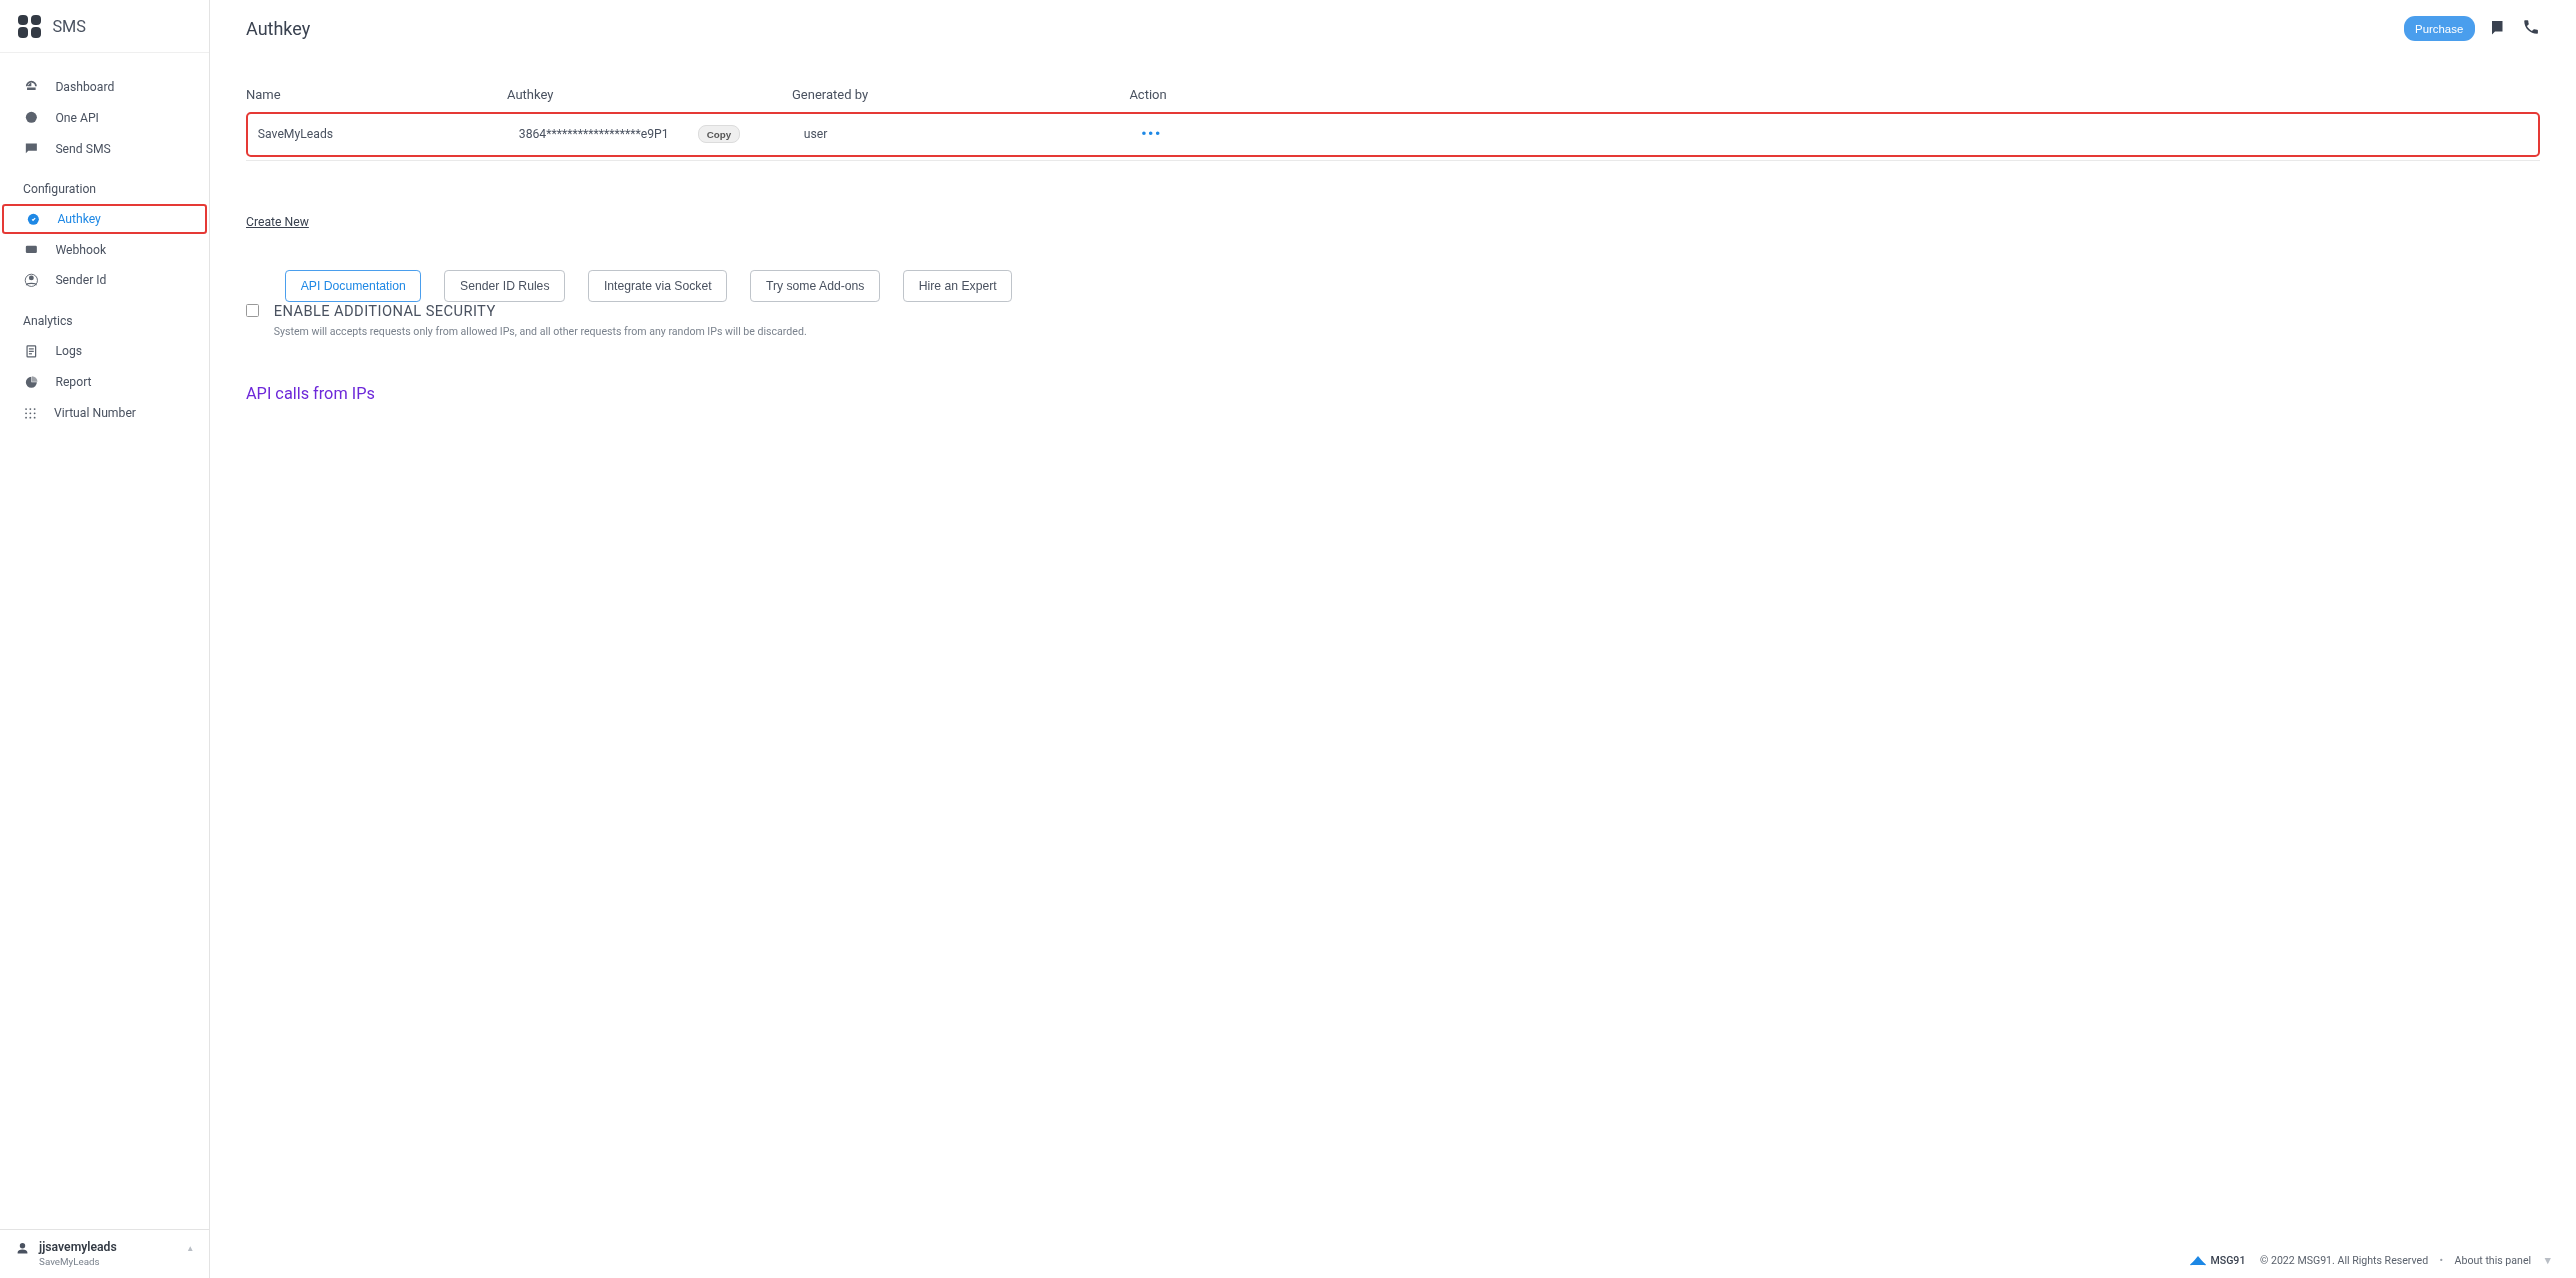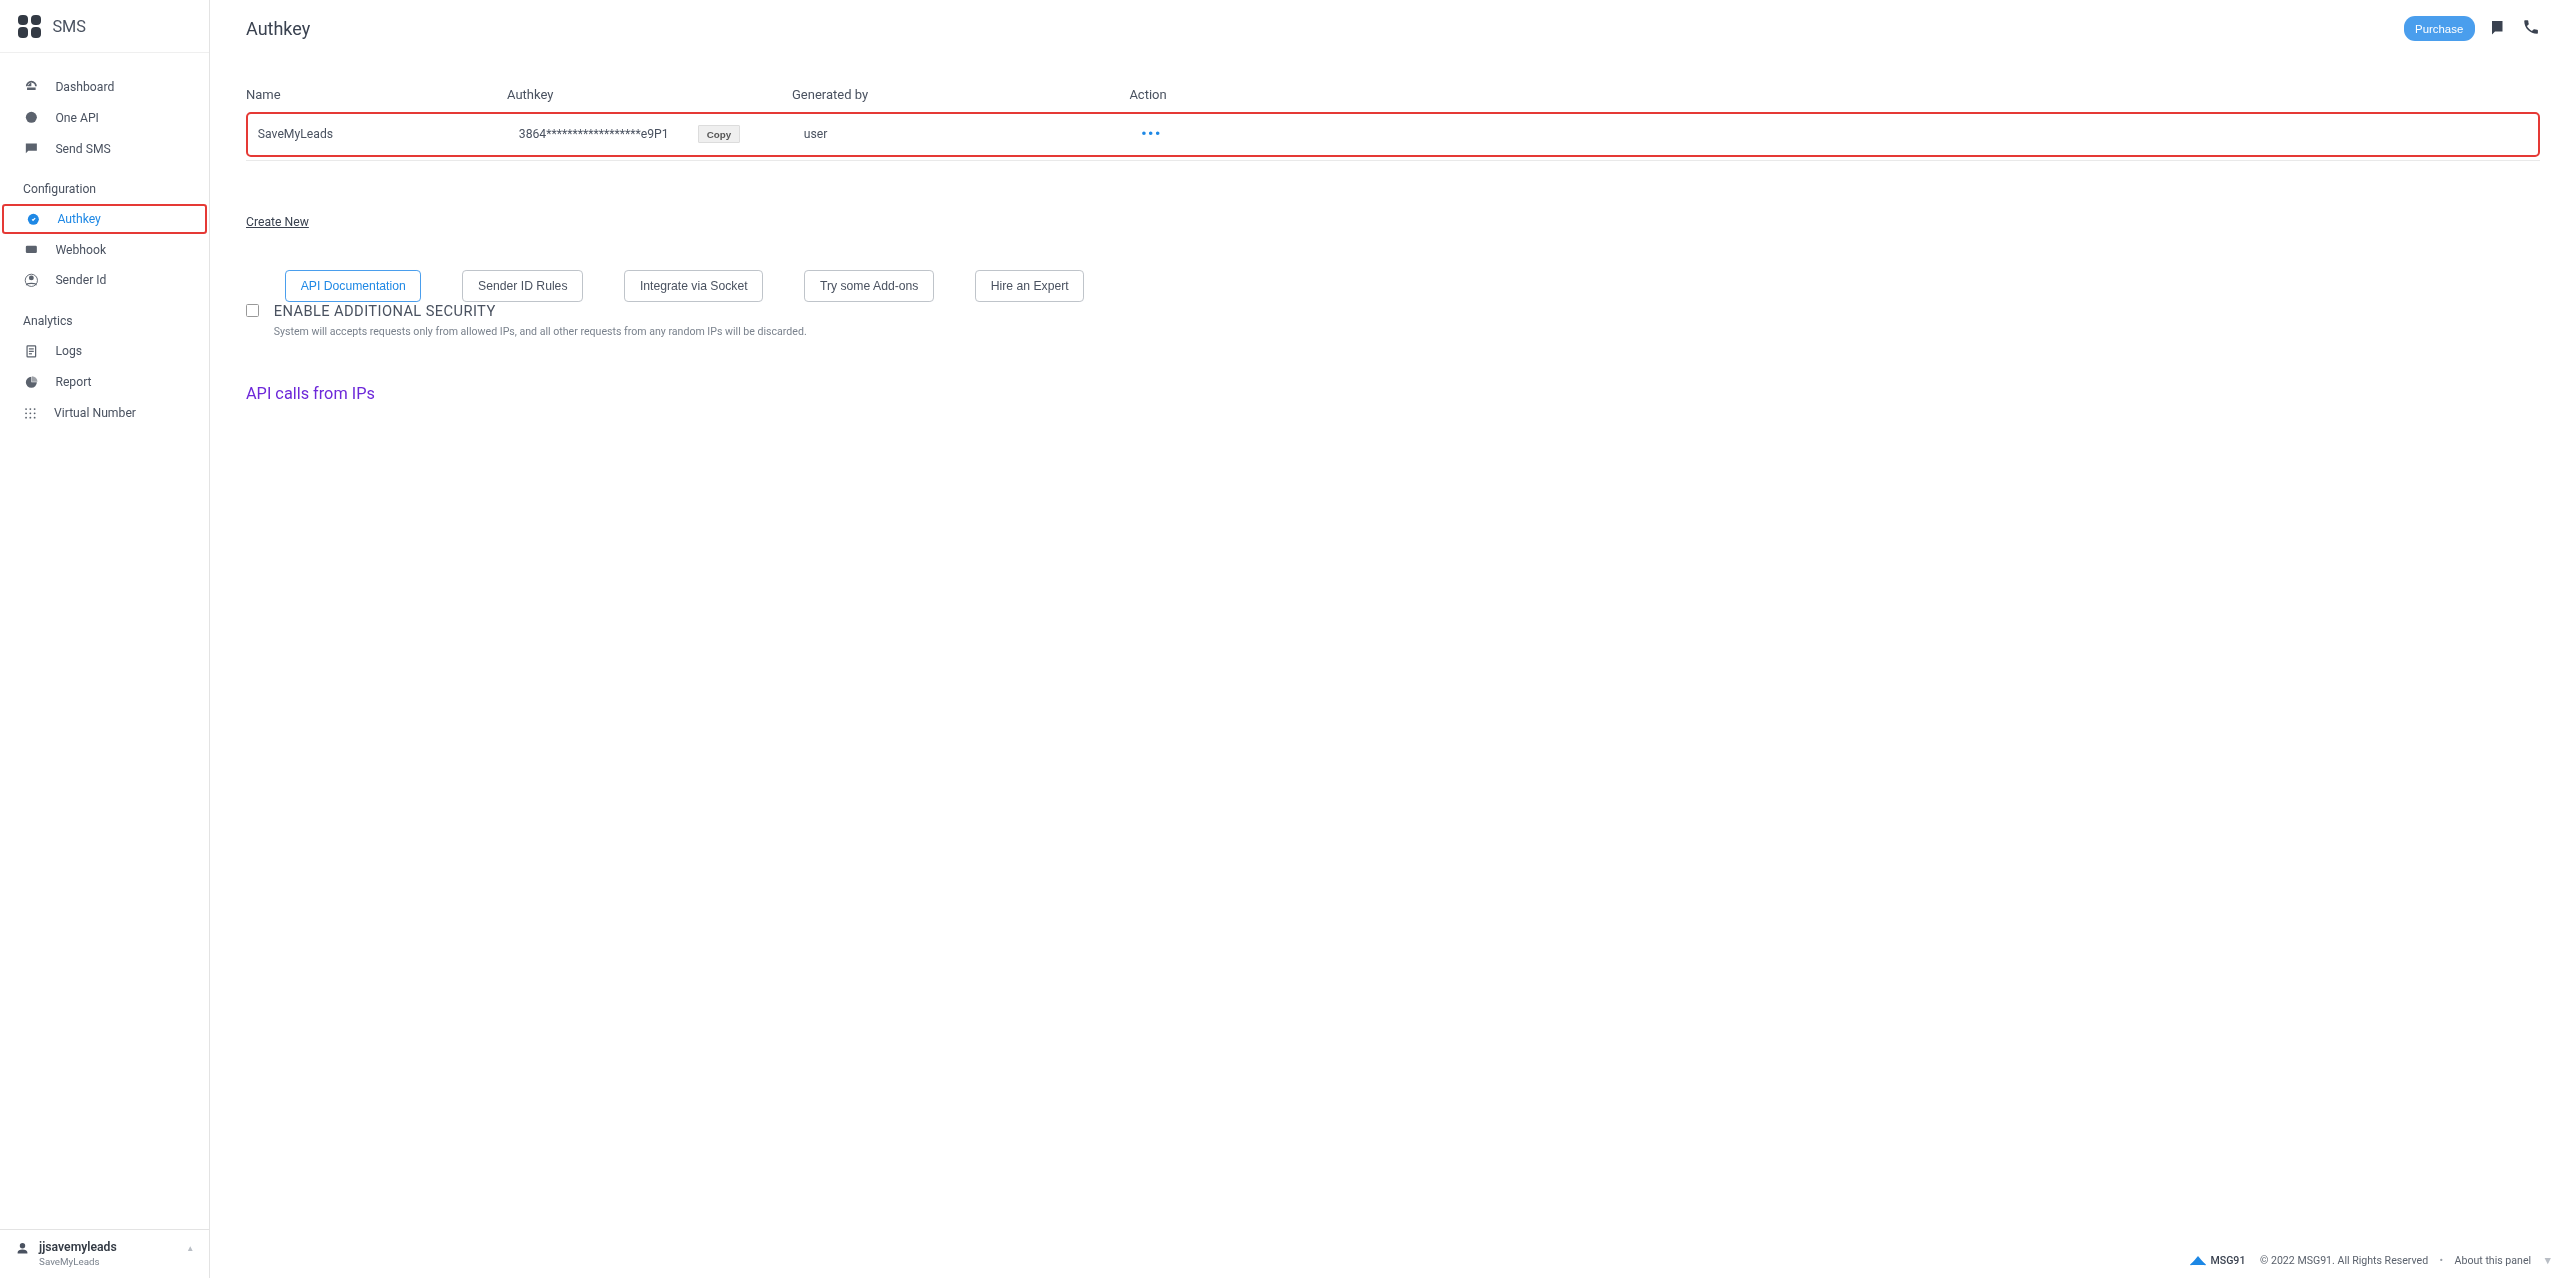--- a/index.html
+++ b/index.html
@@ -185,21 +185,21 @@
       grid-template-columns: 261px 285px 326px 1fr;
       padding: 11.4px 9.8px;
       align-items: center;
       color: #4a5260;
       font-size: 12.2px;
     }
     .table-row .authkey-cell { display:flex; align-items:center; gap: 29px; }
     .copy-btn {
       background: #efefef;
       border: 0.8px solid #dcdcdc;
-      border-radius: 1px;
+      border-radius: 8px;
       padding: 2.4px 8.1px;
       font-size: 9.8px;
       cursor: pointer;
       color: #555;
       font-weight: 600;
     }
     .action-dots {
       color: #1e88e5;
       font-weight: bold;
       font-size: 14.7px;
@@ -211,21 +211,21 @@
     .create-new {
       display: inline-block;
       margin-top: 54px;
       text-decoration: underline;
       color: #3a4250;
       font-size: 12.2px;
       cursor: pointer;
     }
     .button-row {
       display: flex;
-      gap: 41px;
+      gap: 23px;
       margin-top: 41px;
       flex-wrap: wrap;
       padding-left: 39px;
     }
     .outline-btn {
       border: 0.8px solid #bfc4ca;
       background: #fff;
       padding: 8.1px 14.7px;
       border-radius: 4.1px;
       color: #4a5260;

